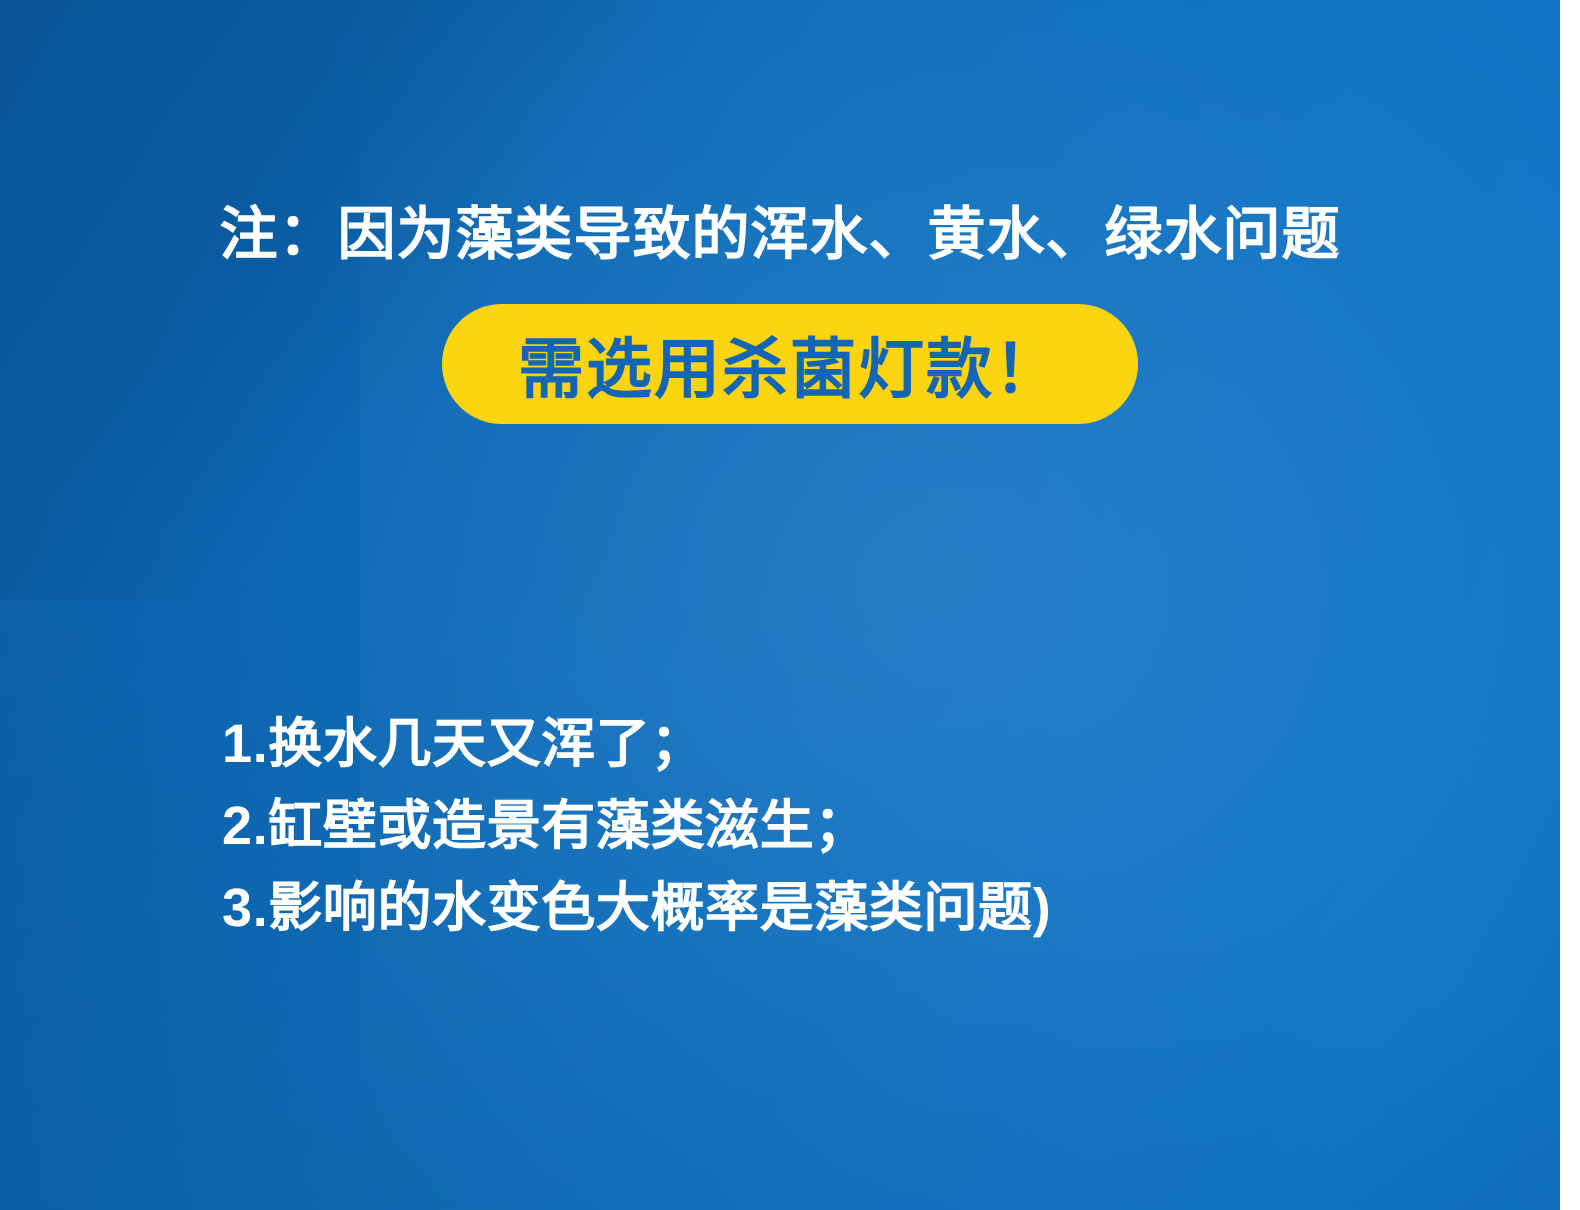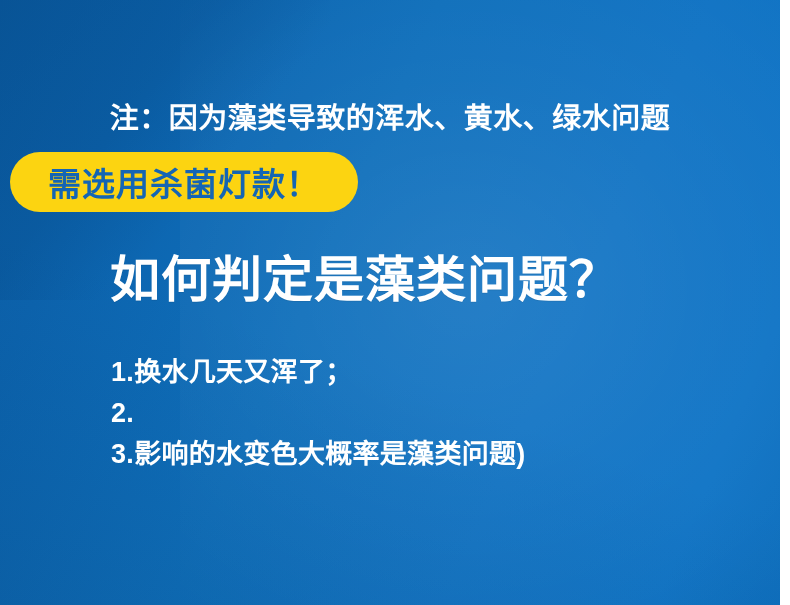--- a/index.html
+++ b/index.html
@@ -81,21 +81,21 @@
     white-space: nowrap;
   }
 
   
   .badge-row {
     position: absolute;
     left: 0;
     right: 0;
     top: 152px;
     display: flex;
-    justify-content: flex-start;
+    justify-content: center;
     padding-left: 10px;
   }
   .badge {
     display: inline-flex;
     align-items: center;
     justify-content: center;
     height: 60px;
     padding: 0 38px;
     border-radius: 34px;
     background: #fcd411;
@@ -159,33 +159,35 @@
   <div class="bg-vignette"></div>
 
   <div class="content">
 
     <div class="note-line">注：因为藻类导致的浑水、黄水、绿水问题</div>
 
     <div class="badge-row">
       <div class="badge">需选用杀菌灯款！</div>
     </div>
 
-    <div class="headline">如何判定是藻类问题？</div>
 
     <div class="list">
 
       <div class="list-item">
         <span class="list-num">1.</span>
         <span class="list-text">
           <span>换水几天又浑了；</span>
         </span>
       </div>
 
       <div class="list-item">
         <span class="list-num">2.</span>
+        <span class="list-text">
+          <span>缸壁或造景有藻类滋生；</span>
+        </span>
       </div>
 
       <div class="list-item">
         <span class="list-num">3.</span>
         <span class="list-text">
           <span class="cont">影响的水变色大概率是藻类问题)</span>
         </span>
       </div>
 
     </div>

